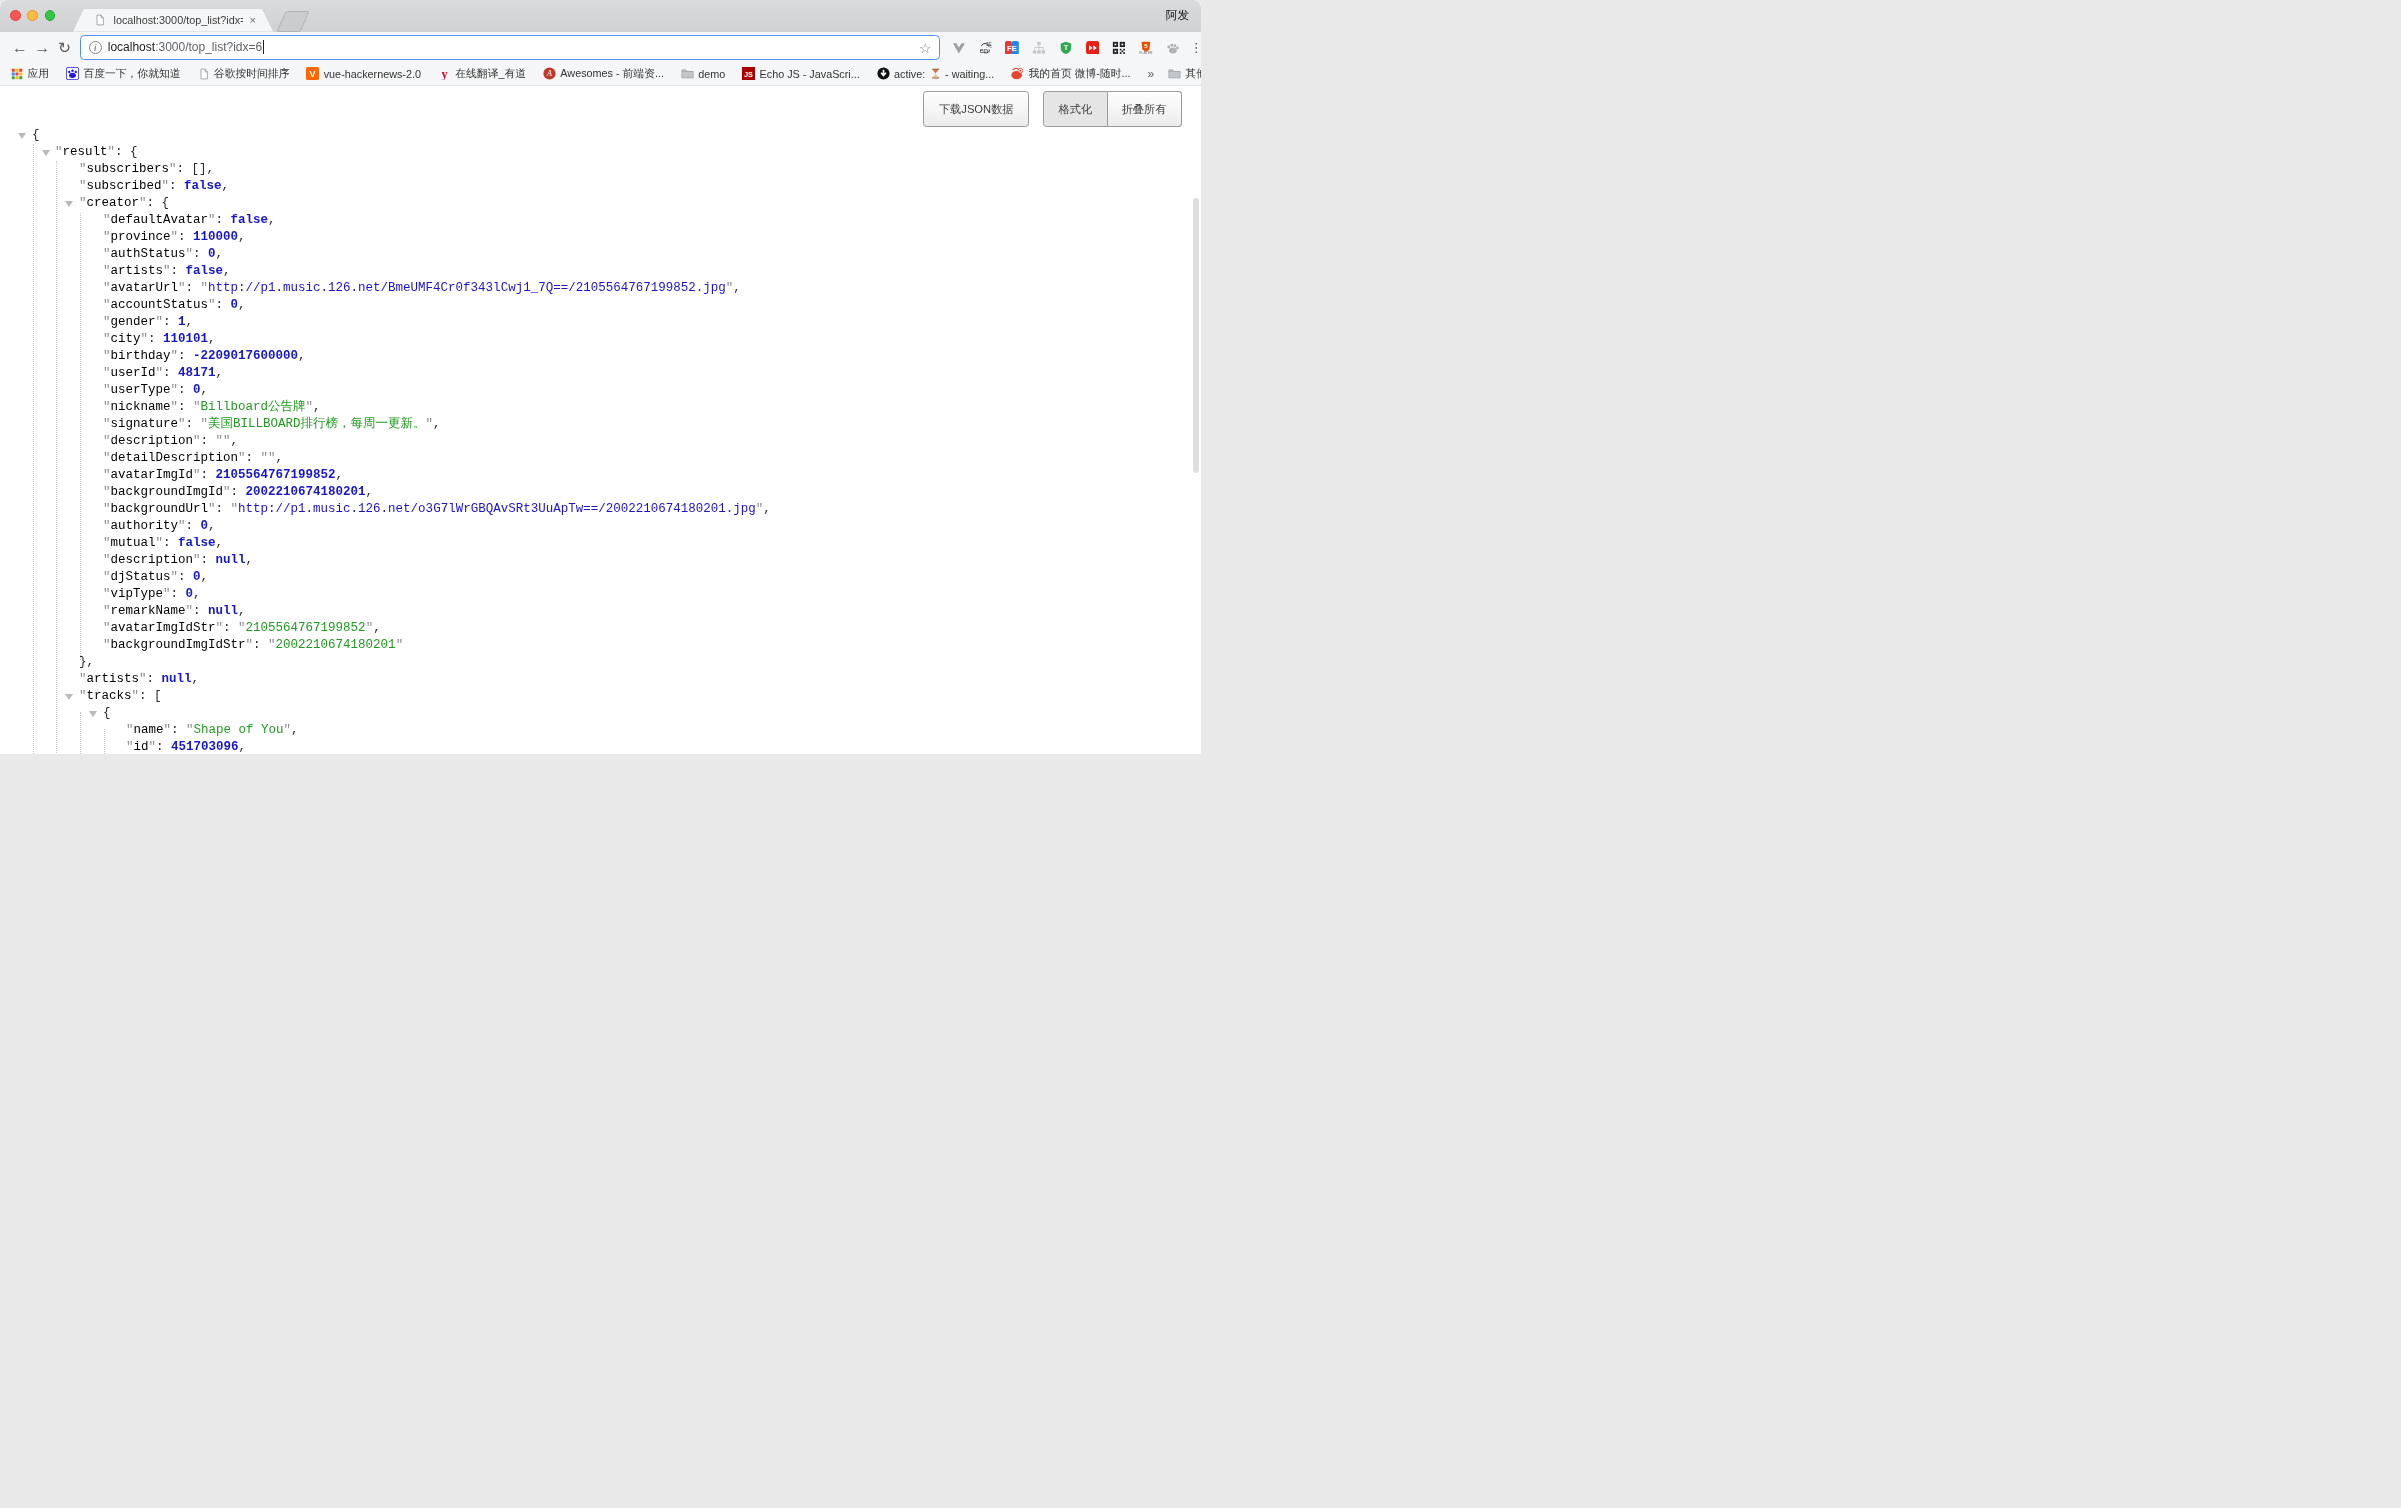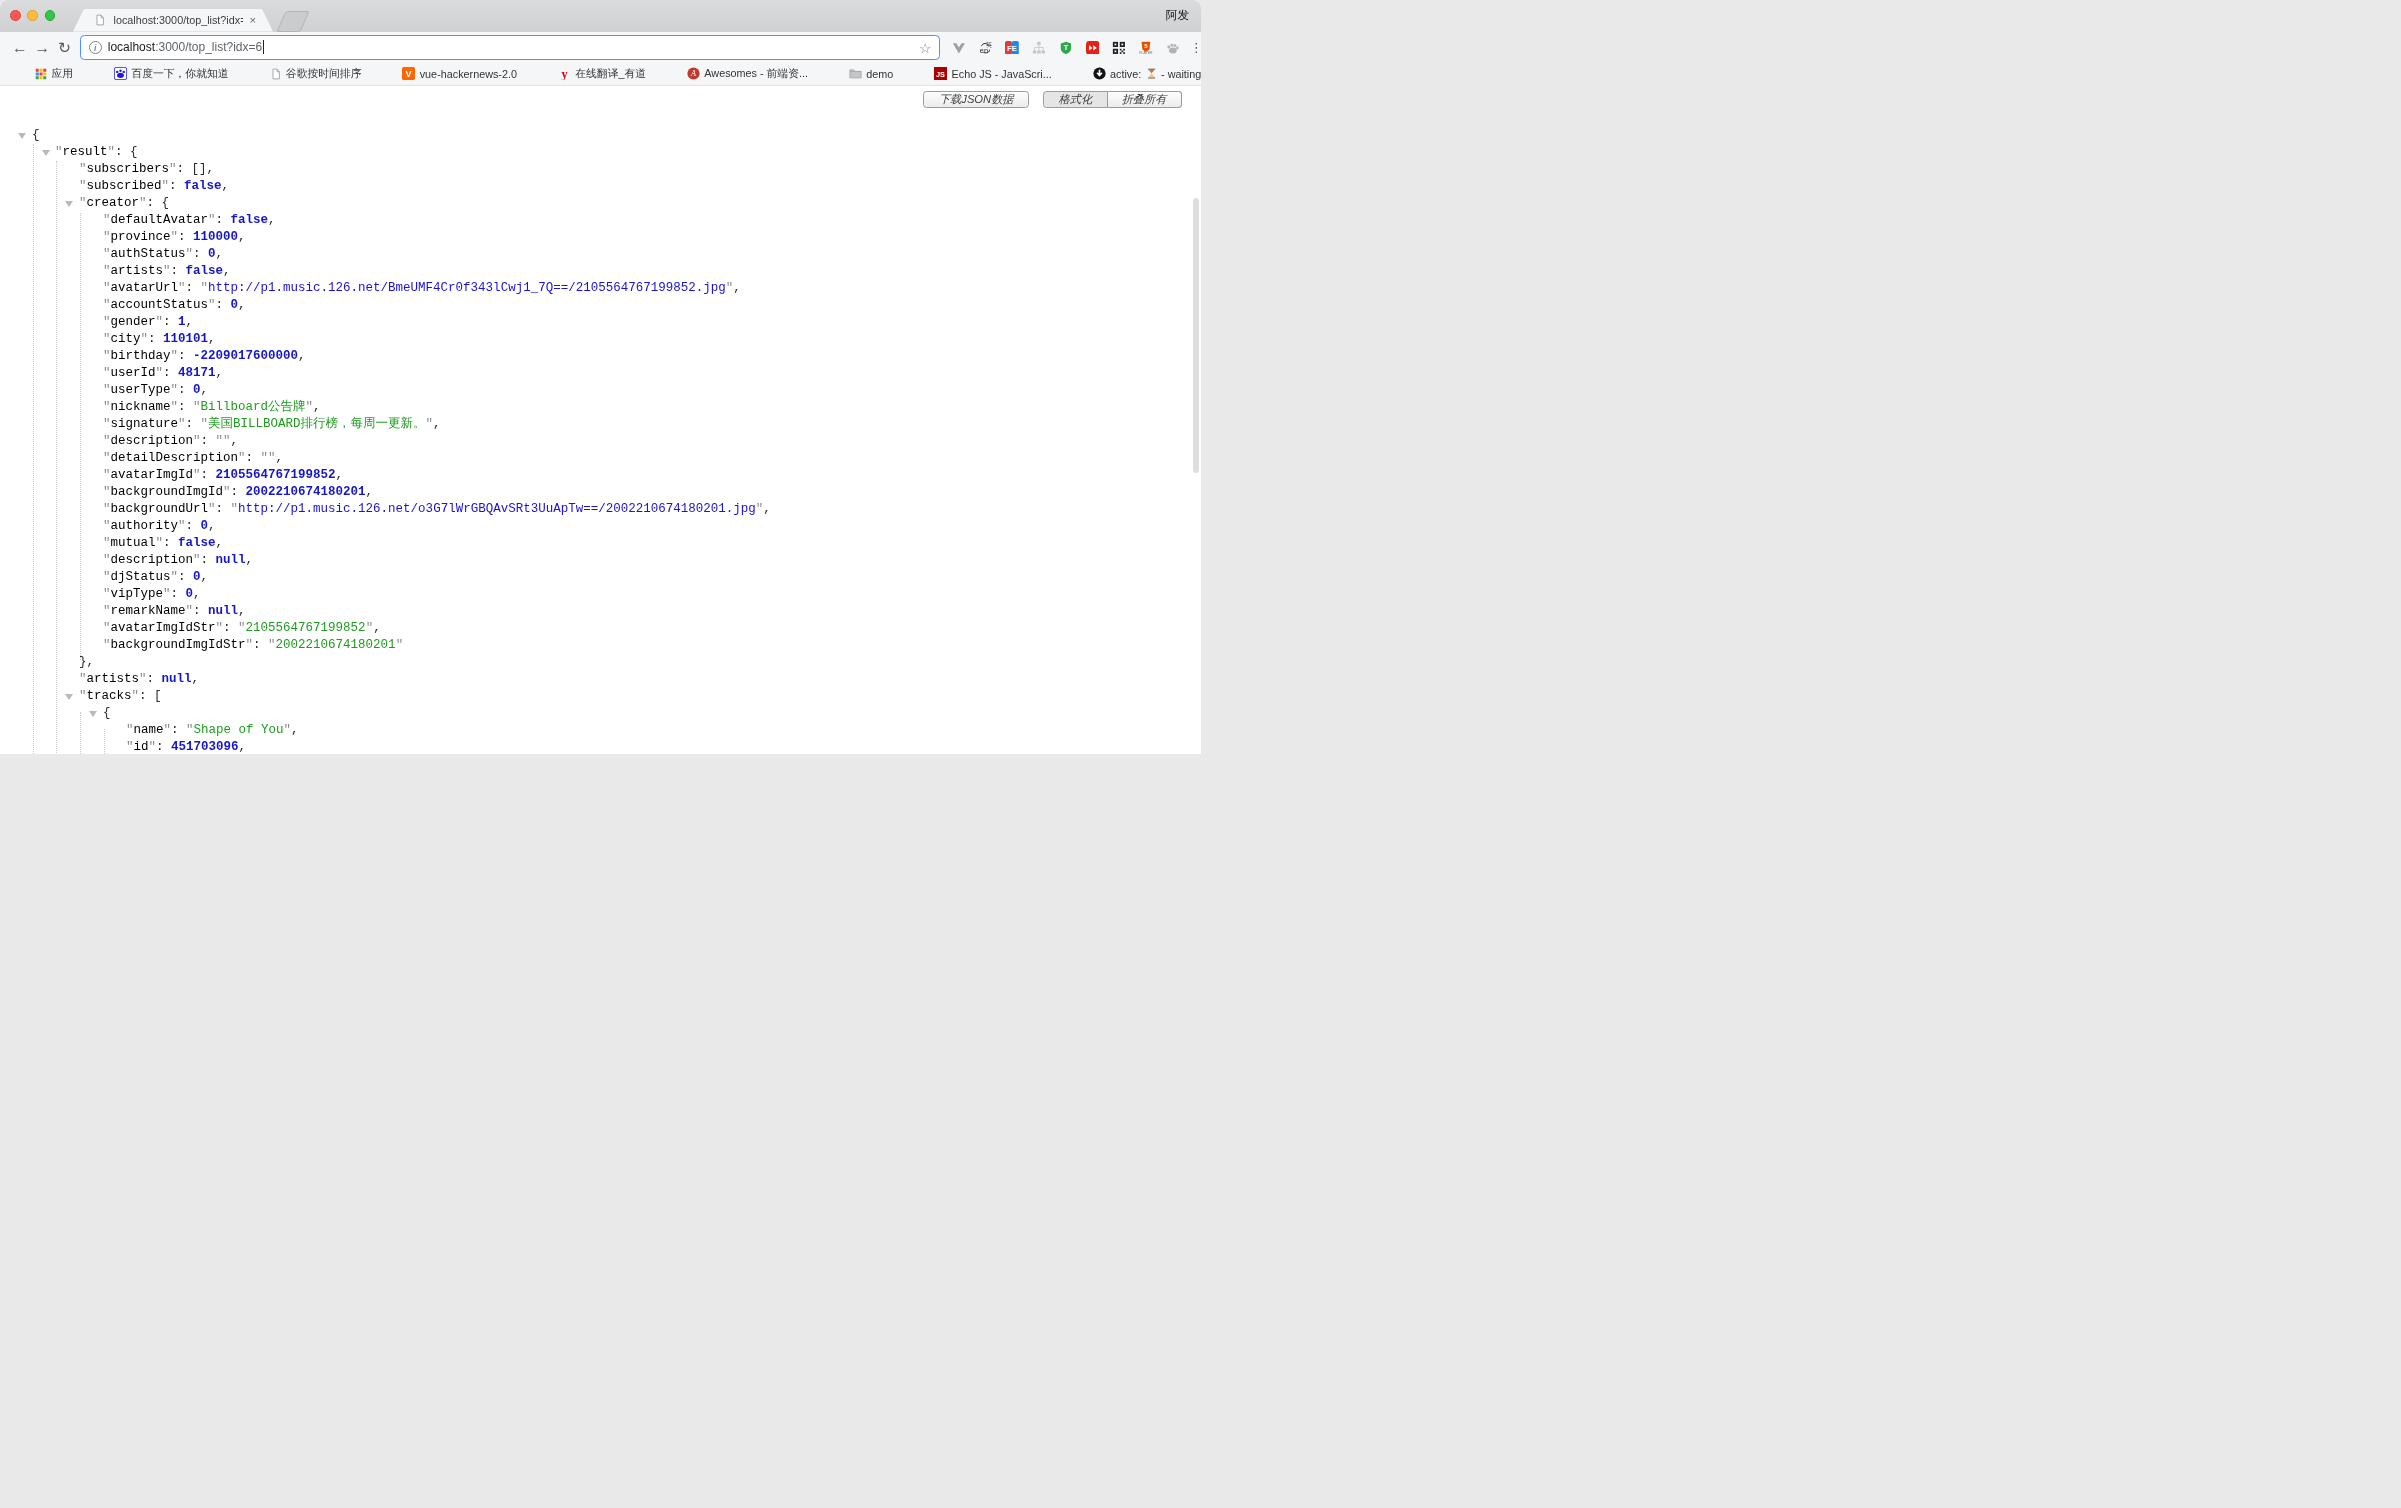--- a/index.html
+++ b/index.html
@@ -36,29 +36,29 @@
   .info-badge{width:13px;height:13px;border-radius:50%;border:1.3px solid #80868b;color:#80868b;
               font-size:8.6px;line-height:13px;text-align:center;font-style:italic;font-weight:bold;
               box-sizing:border-box;margin-right:6px;flex:none;}
   .exts{display:flex;gap:11.2px;margin-left:11.2px;}
   .ext{width:15.5px;height:15.5px;display:flex;align-items:center;justify-content:center;}
   .menu-dots{margin-left:9.5px;font-size:13px;color:#555;letter-spacing:0;}
 
   
   .bookmarks{height:21.5px;background:#f5f6f7;border-bottom:0.9px solid #e2e2e2;display:flex;
              align-items:center;padding:0 11.2px;gap:17px;font-size:10.8px;color:#333;}
-  .bm{display:flex;align-items:center;gap:4.3px;white-space:nowrap;margin-left:24px;}
+  .bm{display:flex;align-items:center;gap:4.3px;white-space:nowrap;}
   .bm-right{margin-left:auto;display:flex;align-items:center;gap:13.8px;}
   .bm-chevron{color:#5f6368;font-size:12px;}
 
   
   .page{position:absolute;top:86px;left:0;right:0;bottom:0;background:#fff;}
   .controls{position:absolute;top:5.2px;right:19px;display:flex;gap:13.8px;}
-  .btn{height:17px;padding:0 14.6px;display:flex;align-items:center;font-size:11.2px;color:#3c3c3c;
-       border:0.9px solid #9b9b9b;border-radius:3.4px;background:linear-gradient(#fefefe,#ececec);box-sizing:border-box;font-style:italic;}
+  .btn{height:36px;padding:0 14.6px;display:flex;align-items:center;font-size:11.2px;color:#3c3c3c;
+       border:0.9px solid #9b9b9b;border-radius:3.4px;background:linear-gradient(#fefefe,#ececec);box-sizing:border-box;}
   .seg{display:flex;}
   .seg .btn.first{border-radius:3.4px 0 0 3.4px;background:#e5e5e5;}
   .seg .btn.last{border-radius:0 3.4px 3.4px 0;border-left:none;padding-left:14px;}
 
   
   .json{position:absolute;top:41px;left:0;right:0;bottom:0;overflow:hidden;
         font-family:"Liberation Mono","DejaVu Sans Mono",monospace;font-size:12.5px;color:#2b2b2b;}
   .jline{height:17px;line-height:17px;white-space:nowrap;position:relative;}
   .tri{position:absolute;top:6px;width:0;height:0;border-left:4.3px solid transparent;
        border-right:4.3px solid transparent;border-top:6px solid #b6babd;}

